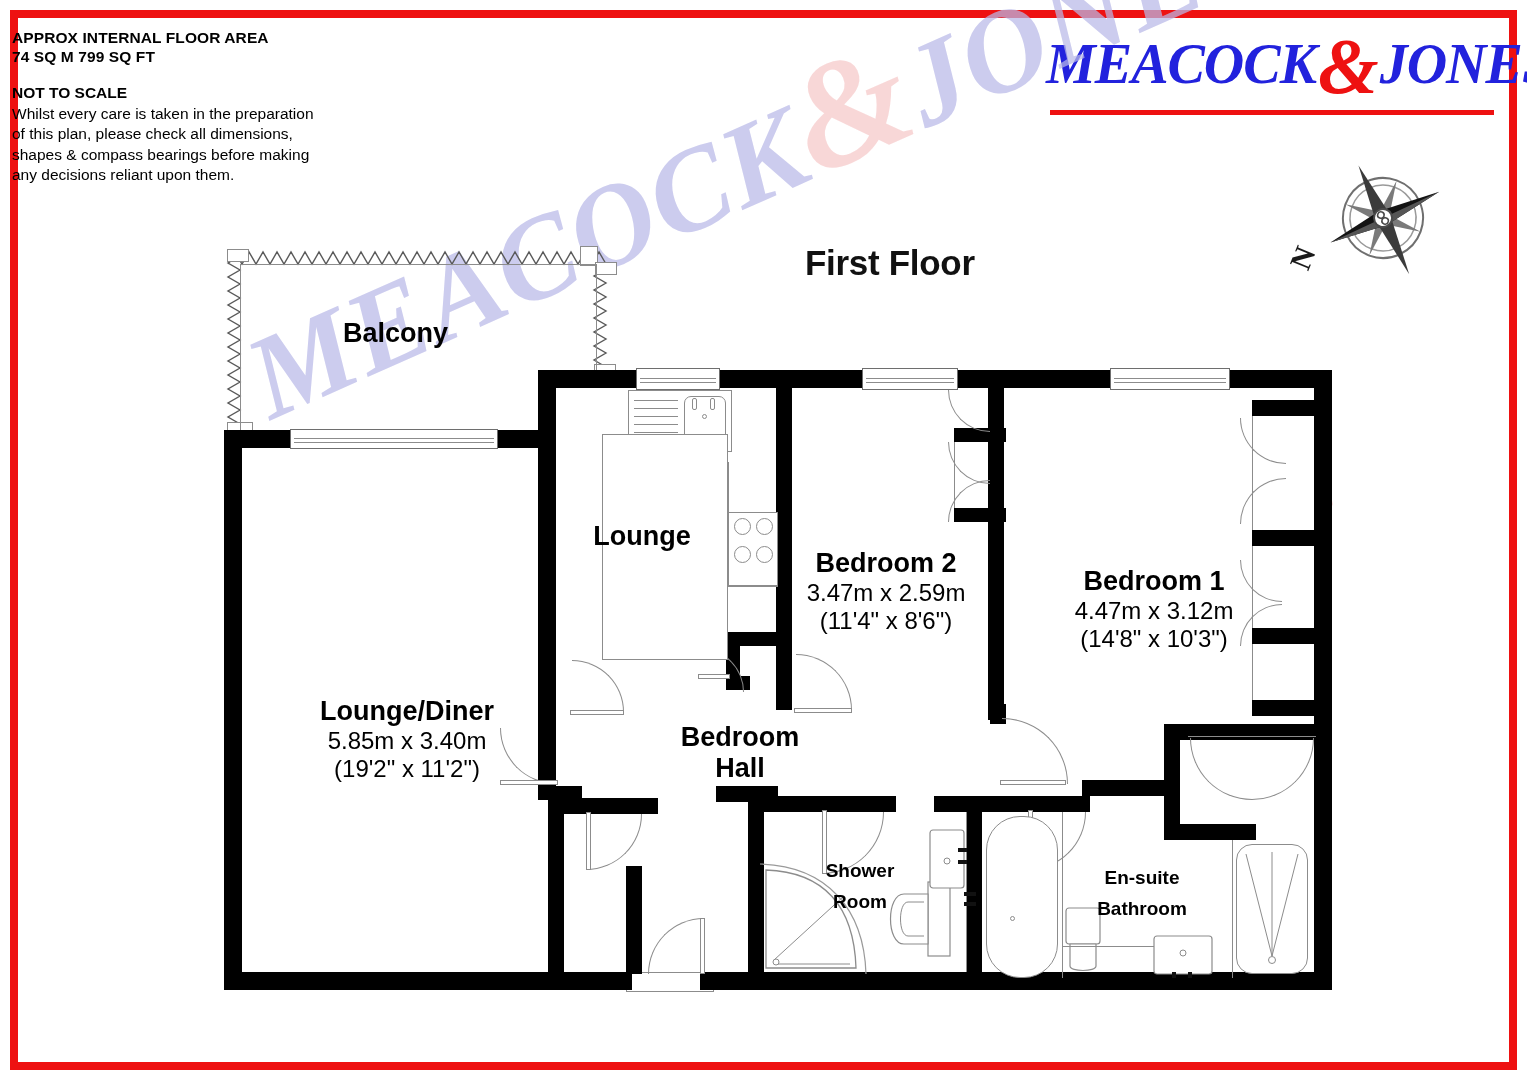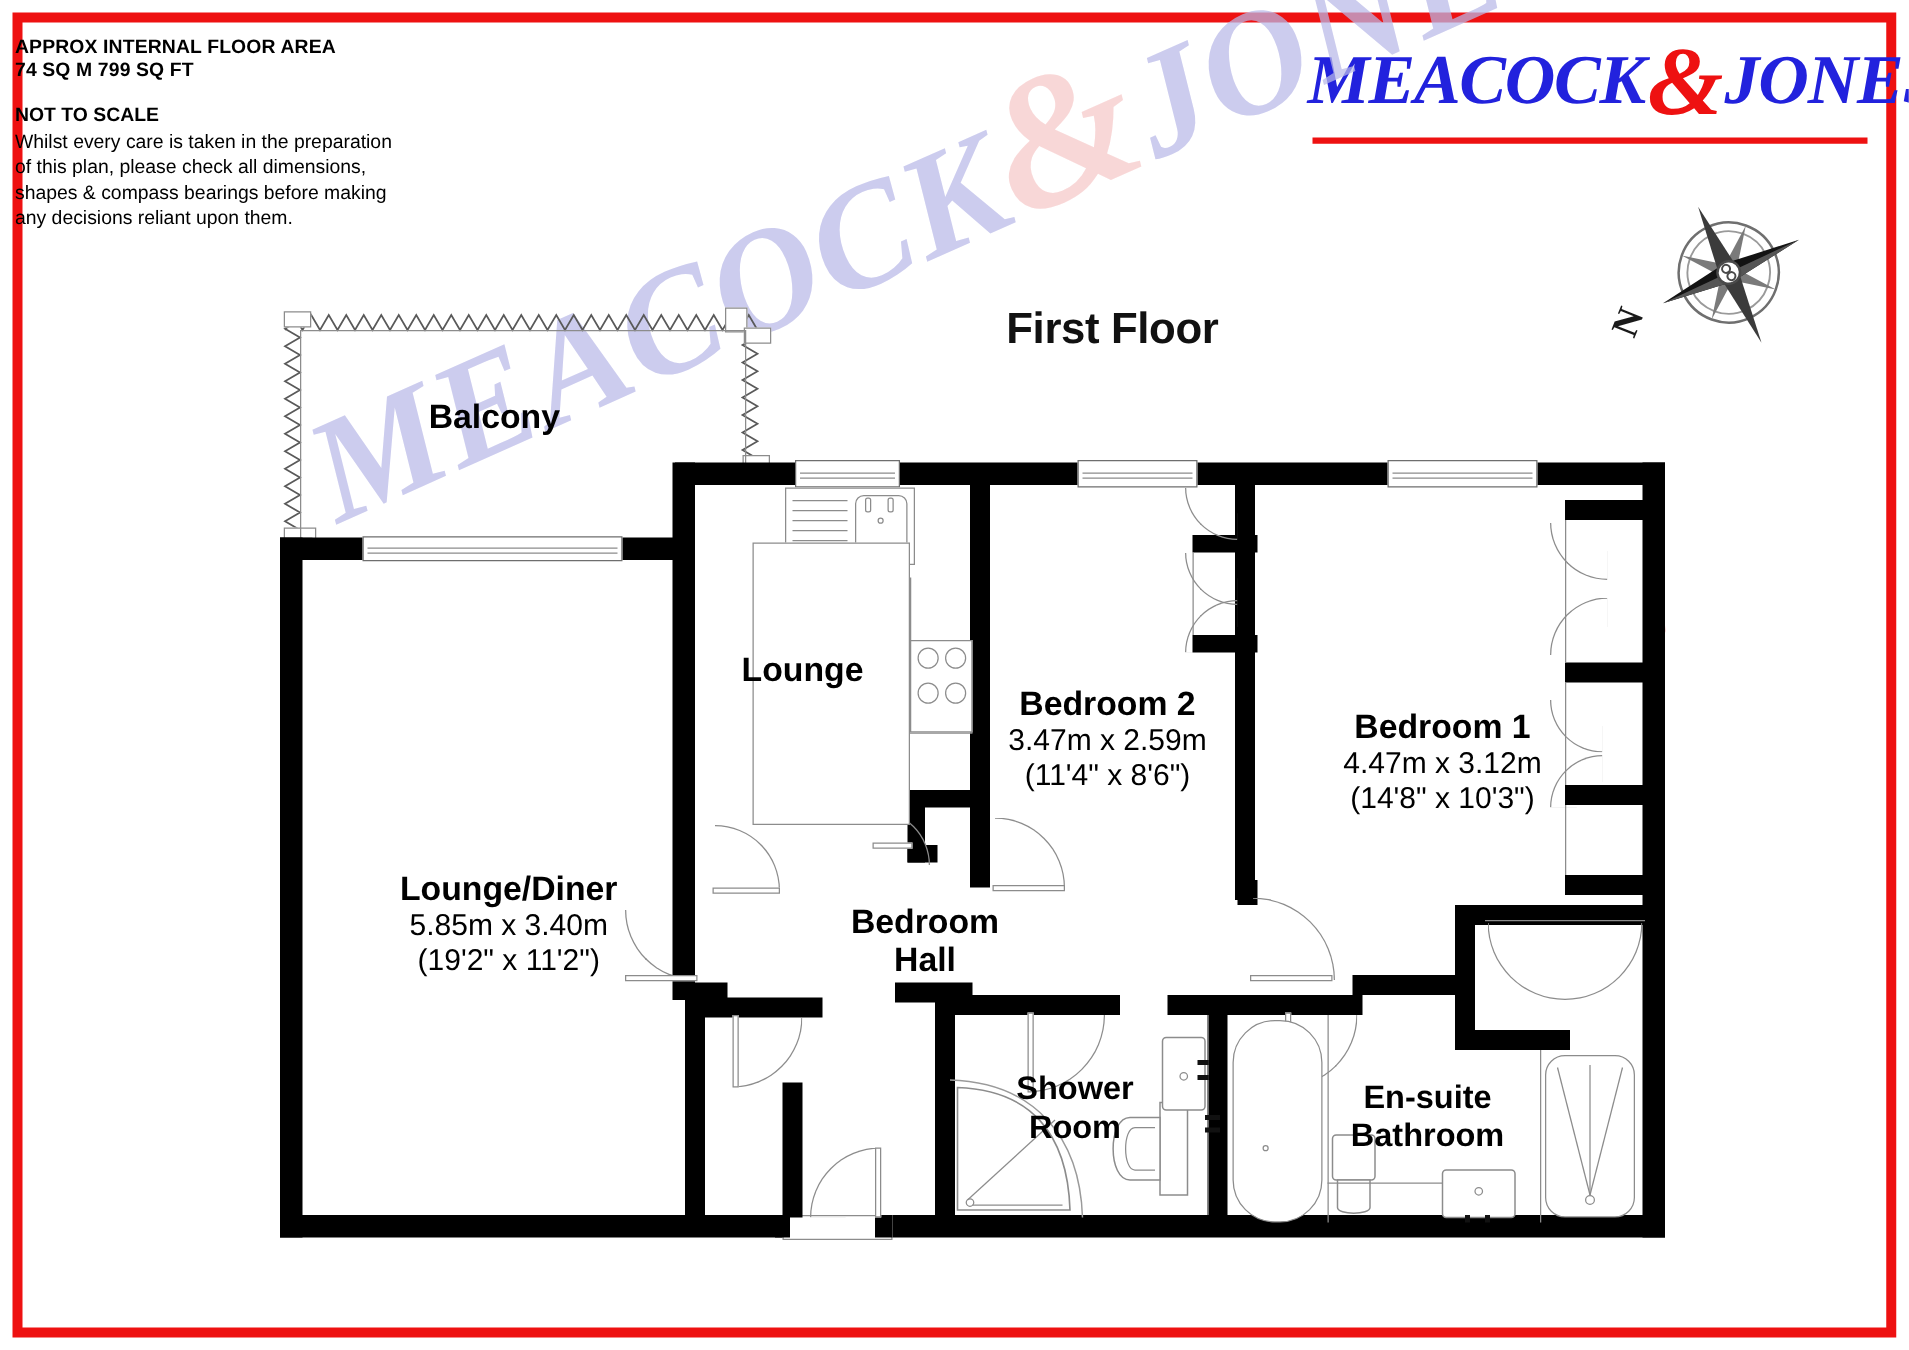--- a/index.html
+++ b/index.html
@@ -64,21 +64,21 @@
   .sw-bl{border-radius:0 0 0 100%;border-right:none;border-top:none;}
   .sw-tr{border-radius:0 100% 0 0;border-left:none;border-bottom:none;}
   .sw-tl{border-radius:100% 0 0 0;border-right:none;border-bottom:none;}
 
   
   .zig{position:absolute;}
 
   
   .lbl{position:absolute;text-align:center;color:#000;}
   .lbl .nm{font-size:27px;font-weight:bold;line-height:31px;white-space:nowrap;}
-  .lbl .nm.sm{font-size:26px;}
+  .lbl .nm.sm{font-size:19px;}
   .lbl .dim{font-size:24px;line-height:28px;white-space:nowrap;}
 
   
   .fx{position:absolute;border:1px solid #8c8c8c;box-sizing:border-box;background:#fff;}
 </style>
 </head>
 <body>
 
 <div id="page">
 

